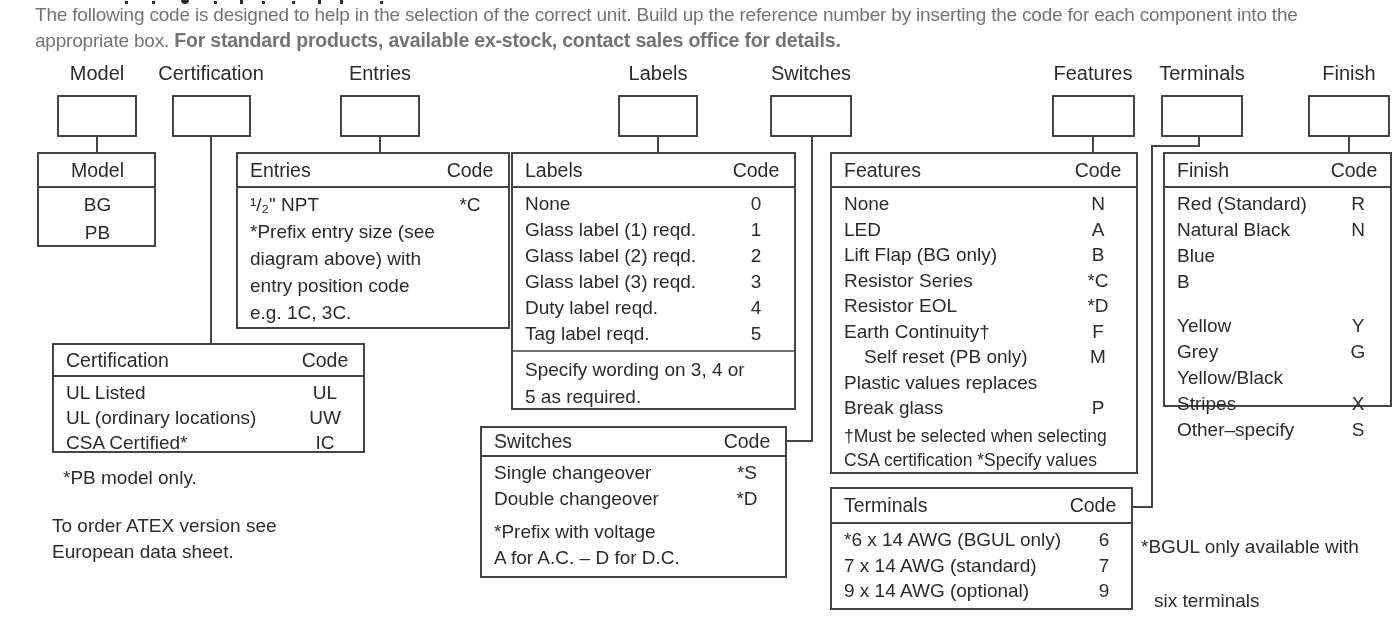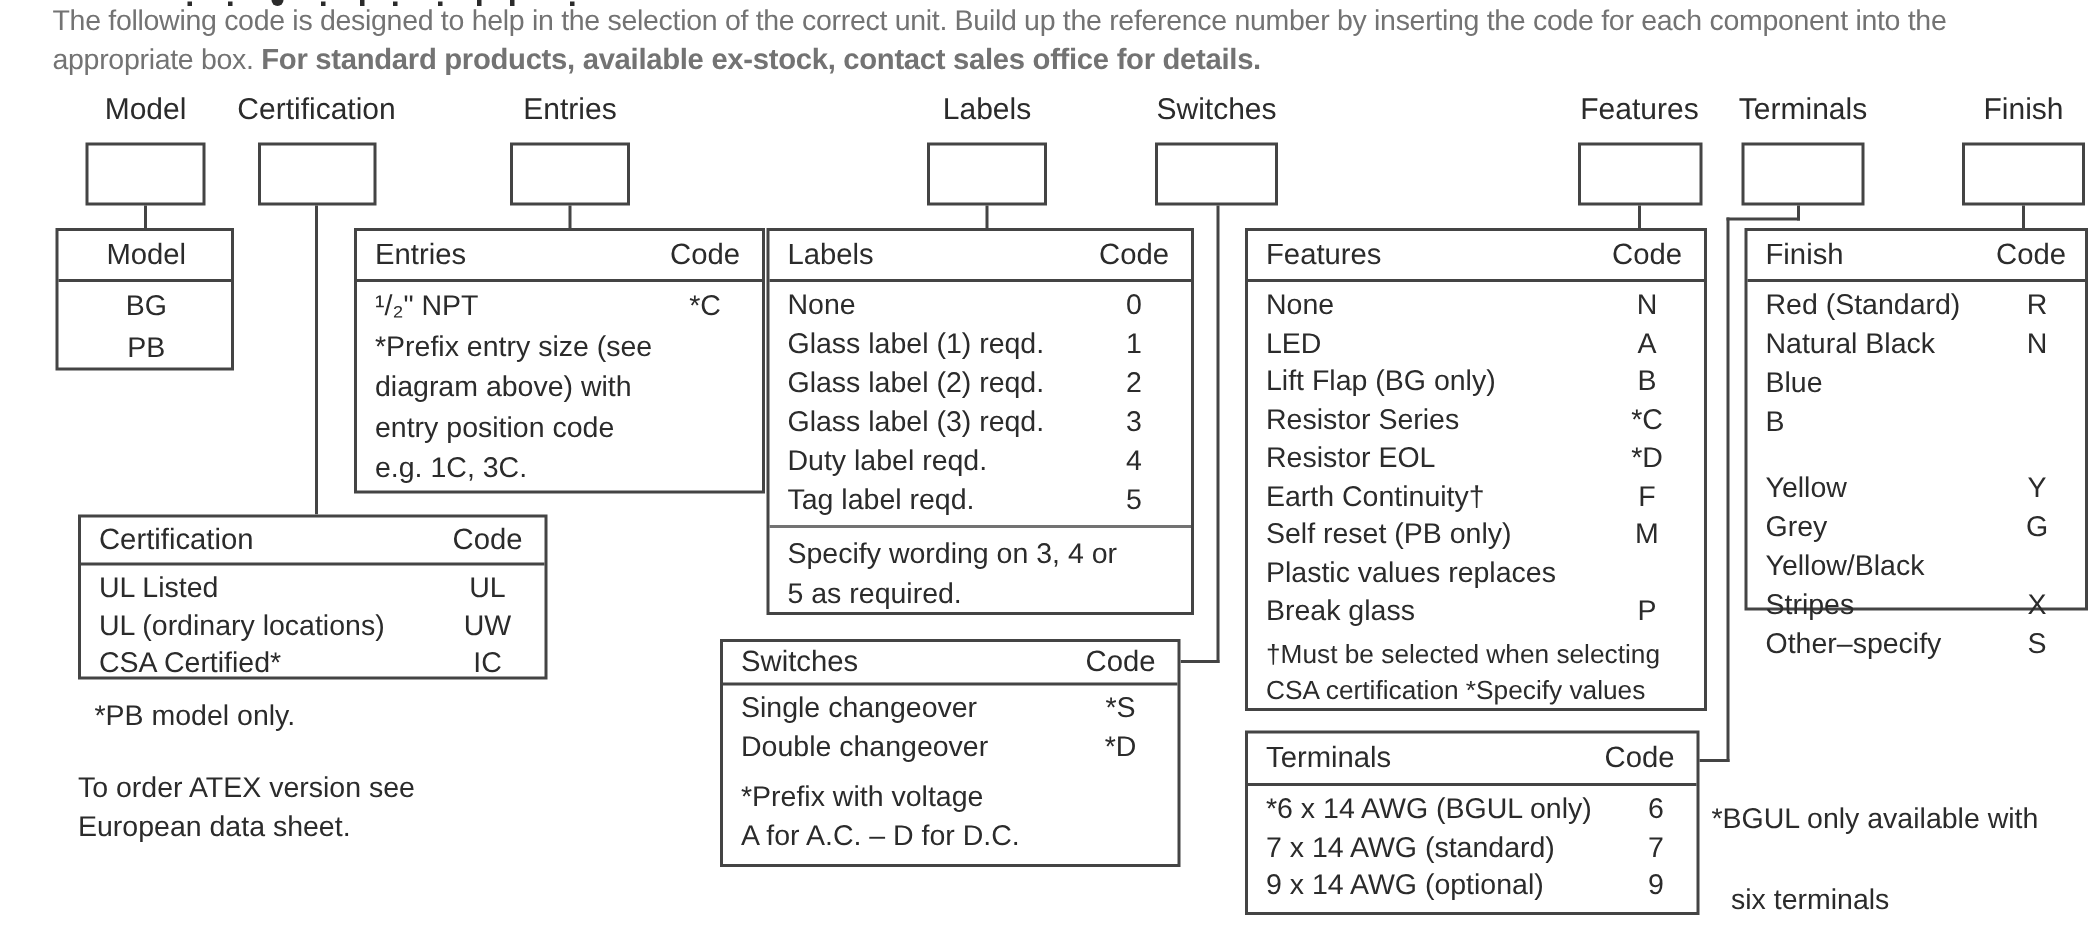--- a/index.html
+++ b/index.html
@@ -213,21 +213,21 @@
           <span class="code">*C</span>
         </div>
       <div class="row" style="line-height:25.5px;">
           <span class="lbl">Resistor EOL</span>
           <span class="code">*D</span>
         </div>
       <div class="row" style="line-height:25.5px;">
           <span class="lbl">Earth Continuity†</span>
           <span class="code">F</span>
         </div>
-      <div class="row" style="line-height:25.5px;">
+      <div class="row" style="line-height:25.5px;margin-left:20px;">
           <span class="lbl">Self reset (PB only)</span>
           <span class="code">M</span>
         </div>
       <div class="row" style="line-height:25.5px;">
           <span class="lbl">Plastic values replaces</span>
           <span class="code"></span>
         </div>
       <div class="row" style="line-height:25.5px;">
           <span class="lbl">Break glass</span>
           <span class="code">P</span>

